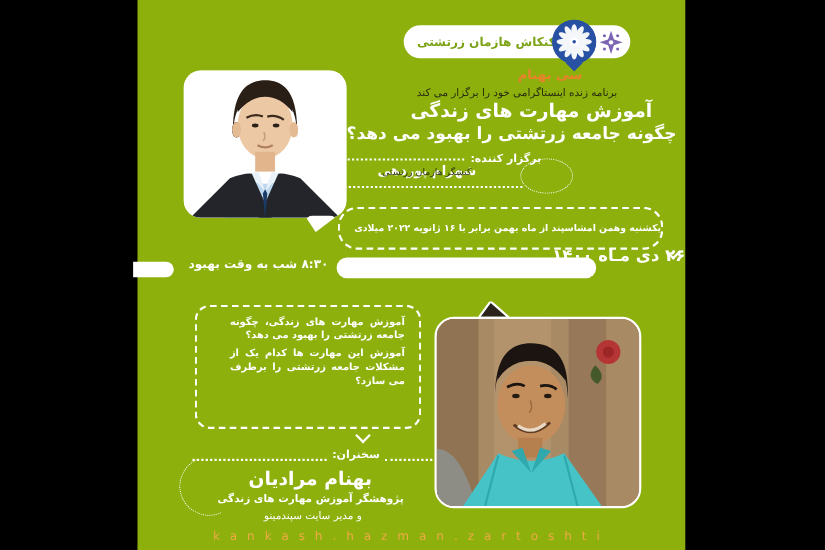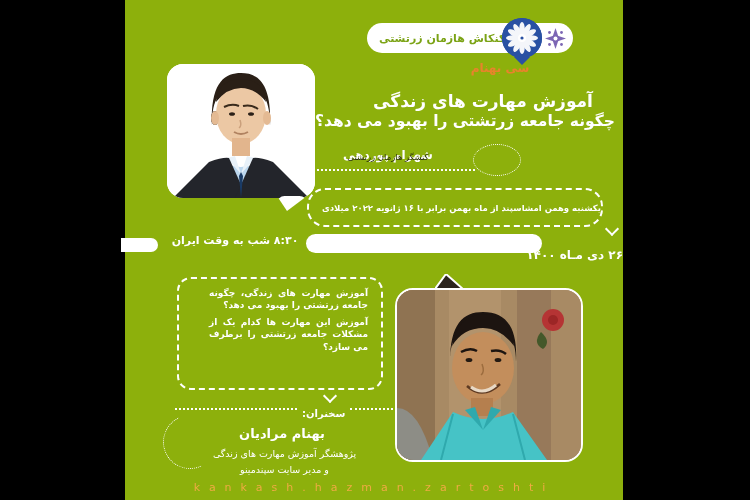--- a/index.html
+++ b/index.html
@@ -47,42 +47,42 @@
   .date-note{color:#fff;font-size:8.5px;font-weight:bold;white-space:nowrap;}
   .chevron{width:8px;height:8px;border-left:2px solid #fff;border-bottom:2px solid #fff;
            transform:rotate(-45deg);}
   .date-chevron{left:482px;top:224px;}
   .q-chevron{left:200px;top:391px;}
 
   
   .edge-cap{left:-4px;top:238px;width:37px;height:14px;background:#fff;border-radius:0 7px 7px 0;}
   .time-text{left:40px;top:234px;width:140px;font-size:11px;}
   .time-pill{left:181px;top:234px;width:236px;height:19px;background:#fff;border-radius:10px;}
-  .date-text{left:418px;top:248px;width:80px;font-size:12px;}
+  .date-text{left:418px;top:223px;width:80px;font-size:15px;}
 
   
   .q-box{left:52px;top:277px;width:206px;height:113px;border:2px dashed #fff;border-radius:14px;
          box-sizing:border-box;padding:8px 13px;direction:rtl;}
   .q-box p{margin:0 0 5px 17px;color:#fff;font-size:9px;font-weight:bold;line-height:1.35;
            text-align:justify;}
 
   
   .bubble2{left:270px;top:288px;width:188px;height:174px;border:2px solid #fff;border-radius:18px;
            box-sizing:border-box;overflow:hidden;background:#a88a64;}
   .bubble2-tail{left:310px;top:274px;width:28px;height:15px;}
 
   
-  .spk-row{left:50px;top:408px;width:218px;display:flex;align-items:flex-start;}
+  .spk-row{left:50px;top:408px;width:218px;display:flex;align-items:flex-end;}
   .spk-row .dl-left{width:122px;border-top:2px dotted #fff;height:0;margin-right:5px;}
   .spk-row .dl-right{flex:1;border-top:2px dotted #fff;height:0;margin-left:5px;}
   .spk-label{color:#fff;font-size:10px;font-weight:bold;white-space:nowrap;}
   .spk-arc{left:38px;top:415px;width:52px;height:52px;border:1.5px dotted #fff;border-radius:50%;
            border-top-color:transparent;border-right-color:transparent;transform:rotate(20deg);}
-  .spk-name{left:82px;top:426px;width:150px;font-size:13px;}
-  .spk-role1{left:77px;top:448px;width:165px;font-size:9.5px;}
+  .spk-name{left:82px;top:426px;width:150px;font-size:17px;}
+  .spk-role1{left:77px;top:448px;width:165px;font-size:9.5px;font-weight:bold;}
   .spk-role2{left:82px;top:464px;width:155px;font-size:9.5px;}
 
   
   .footer{left:0;top:481px;width:498px;color:#eeab43;font-size:11px;letter-spacing:9px;}
 </style>
 </head>
 <body>
 
 <div class="stage">
   <div class="poster">
@@ -120,20 +120,21 @@
           <circle cx="5.5" cy="5.5" r="1.4"></circle>
           <circle cx="17.5" cy="5.5" r="1.4"></circle>
           <circle cx="5.5" cy="17.5" r="1.4"></circle>
           <circle cx="17.5" cy="17.5" r="1.4"></circle>
         </g>
         <circle cx="11.5" cy="11.5" r="2" fill="#ffffff"></circle>
       </svg>
     </div>
 
     <div class="abs ctr nw edition" dir="rtl" lang="fa">سی بهنام</div>
+    <div class="abs ctr nw subtitle" dir="rtl" lang="fa">برنامه زنده اینستاگرامی خود را برگزار می کند</div>
     <div class="abs ctr nw w b title1" dir="rtl" lang="fa">آموزش مهارت های زندگی</div>
     <div class="abs ctr nw w b title2" dir="rtl" lang="fa">چگونه جامعه زرتشتی را بهبود می دهد؟</div>
 
     <div class="abs bubble1">
       <svg width="148" height="134" viewBox="0 0 148 134">
         <rect width="148" height="134" fill="#ffffff"></rect>
         <path d="M45,62 C43,18 58,9 74,9 C90,9 105,18 103,62 C103,34 96,24 74,24 C52,24 45,34 45,62" fill="#2a1f16"></path>
         <ellipse cx="48" cy="54" rx="4" ry="7" fill="#e2b causa58e"></ellipse>
         <ellipse cx="74" cy="50" rx="25" ry="30" fill="#ecc8a4"></ellipse>
         <path d="M49,38 Q50,16 74,15 Q98,16 99,38 Q88,24 74,24 Q60,24 49,38" fill="#2a1f16"></path>
@@ -151,32 +152,36 @@
         <path d="M88,94 L74,110 L80,92 Z" fill="#e8f1f9"></path>
         <path d="M6,134 L42,98 Q56,93 62,94 L80,134 Z" fill="#23252b"></path>
         <path d="M142,134 L106,98 Q92,93 86,94 L68,134 Z" fill="#23252b"></path>
         <path d="M72,112 L74,134 L76,112 L74,108 Z" fill="#1a3b66"></path>
       </svg>
       <svg class="abs" style="left:110px;top:132px" width="30" height="15" viewBox="0 0 30 15">
         <polygon points="0,0 30,0 10,15" fill="#ffffff"></polygon>
       </svg>
     </div>
 
+    <div class="abs org-row">
+      <span class="dotline"></span>
+      <span class="org-label" dir="rtl" lang="fa">برگزار کننده:</span>
+    </div>
     <div class="abs ctr nw w b org-name" dir="rtl" lang="fa">شهرام پوردهی</div>
     <div class="abs ctr nw org-role" dir="rtl" lang="fa">کنشگر هازمان زرتشتی</div>
     <div class="abs org-line"></div>
     <div class="abs org-loop"></div>
 
     <div class="abs date-box">
       <span class="date-note" dir="rtl" lang="fa">یکشنبه وهمن امشاسپند از ماه بهمن برابر با ۱۶ ژانویه ۲۰۲۲ میلادی</span>
     </div>
     <div class="abs chevron date-chevron"></div>
 
     <div class="abs edge-cap"></div>
-    <div class="abs ctr nw w b time-text" dir="rtl" lang="fa">۸:۳۰ شب به وقت ایران</div>
+    <div class="abs ctr nw w b time-text" dir="rtl" lang="fa">۸:۳۰ شب به وقت بهبود</div>
     <div class="abs time-pill"></div>
     <div class="abs ctr nw w b date-text" dir="rtl" lang="fa">۲۶ دی مـاه ۱۴۰۰</div>
 
     <div class="abs q-box">
       <p lang="fa">آموزش مهارت های زندگی، چگونه جامعه زرتشتی را بهبود می دهد؟</p>
       <p lang="fa">آموزش این مهارت ها کدام یک از مشکلات جامعه زرتشتی را برطرف می سازد؟</p>
     </div>
     <div class="abs chevron q-chevron"></div>
 
     <svg class="abs bubble2-tail" width="28" height="15" viewBox="0 0 28 15">

